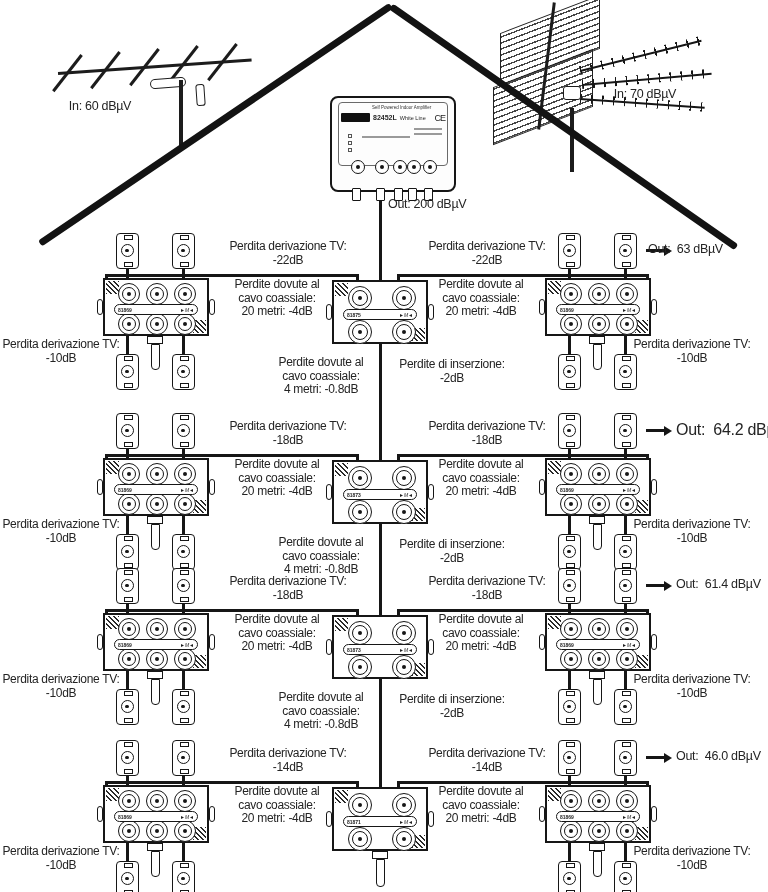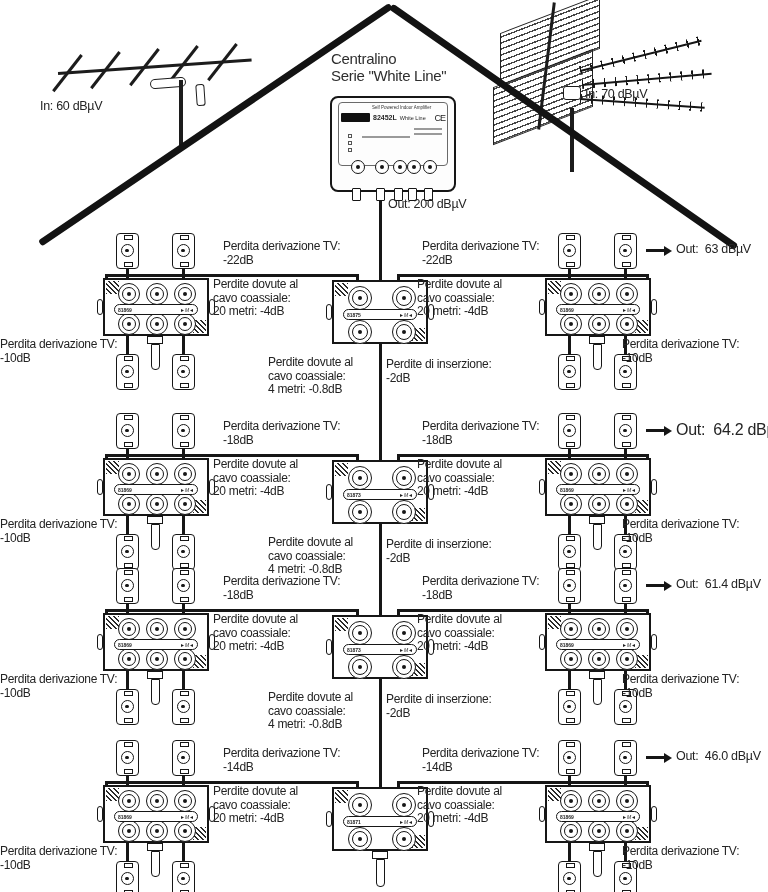--- a/index.html
+++ b/index.html
@@ -3,21 +3,21 @@
 <meta charset="utf-8">
 <style>
   *{margin:0;padding:0;box-sizing:border-box}
   html,body{width:768px;height:892px;background:#fff;overflow:hidden;
     font-family:"Liberation Sans",sans-serif;color:#262626}
   #stage{position:relative;width:768px;height:892px;background:#fff}
 
   
   .hl{position:absolute;height:2.5px;background:#161616}
   .vl{position:absolute;width:2.5px;background:#161616}
-  .lbl{position:absolute;font-size:12px;line-height:13.5px;letter-spacing:-.3px;color:#242424}
+  .lbl{position:absolute;font-size:12px;line-height:13.5px;text-align:center;letter-spacing:-.3px;color:#242424}
   .lbl.left{text-align:left}
 
   
   .roof{position:absolute;height:7px;background:#131313;border-radius:3px;transform-origin:0 50%}
 
   
   .ant-el{position:absolute;background:#1c1c1c}
   .panel{position:absolute;border:1.5px solid #222;
     background:repeating-linear-gradient(0deg,#444 0 1.5px,rgba(0,0,0,0) 1.5px 6px)}
   .boom{position:absolute;height:9px;
@@ -105,24 +105,20 @@
     <div class="dipole" style="left:563px;top:86px;width:18px;height:14px;border-radius:3px"></div>
     <div class="ant-el" style="left:570px;top:108px;width:3.5px;height:64px"></div>
   </div>
 
   <div class="roof" style="left:40px;top:240px;width:424px;transform:rotate(-34.1deg)"></div>
   <div class="roof" style="left:391px;top:3px;width:421px;transform:rotate(34.9deg)"></div>
 
   <div class="lbl" style="left:40px;top:100px;width:120px;font-size:12.5px">In: 60 dBµV</div>
   <div class="lbl" style="left:585px;top:88px;width:120px;font-size:12.5px">In: 70 dBµV</div>
 
-  <div class="title" style="left:331px;top:50px">
-    <div>Centralino</div>
-    <div>Serie "White Line"</div>
-  </div>
 
   <div class="vl" style="left:378.5px;top:192px;height:659px;width:3px"></div>
 
   <div class="amp">
     <div class="amp-face"></div>
     <div class="amp-sub">Self Powered Indoor Amplifier</div>
     <div class="amp-head">
       <span class="amp-logo"></span>
       <span class="amp-model">82452L</span>
       <span class="amp-series">White Line</span>
@@ -238,21 +234,21 @@
   <div class="term-f" style="left:589px;top:106px"></div>
   <div class="term-r" style="left:592.5px;top:114px"></div>
   <div class="outlet" style="left:557.5px;top:124px">
         <i></i>
       </div>
   <div class="outlet" style="left:613.5px;top:124px">
         <i></i>
       </div>
 
   <div class="out-arrow"></div>
-  <div class="lbl left" style="left:676px;top:13px;width:92px;font-size:12.5px;white-space:nowrap">
+  <div class="lbl left" style="left:648px;top:13px;width:92px;font-size:12.5px;white-space:nowrap">
     <span>Out:</span>&nbsp;
     <span>63 dBµV</span>
   </div>
 
   <div class="lbl" style="left:223px;top:10px;width:130px">
     <div>Perdita derivazione TV:</div>
     <div>-22dB</div>
   </div>
   <div class="lbl" style="left:422px;top:10px;width:130px">
     <div>Perdita derivazione TV:</div>

